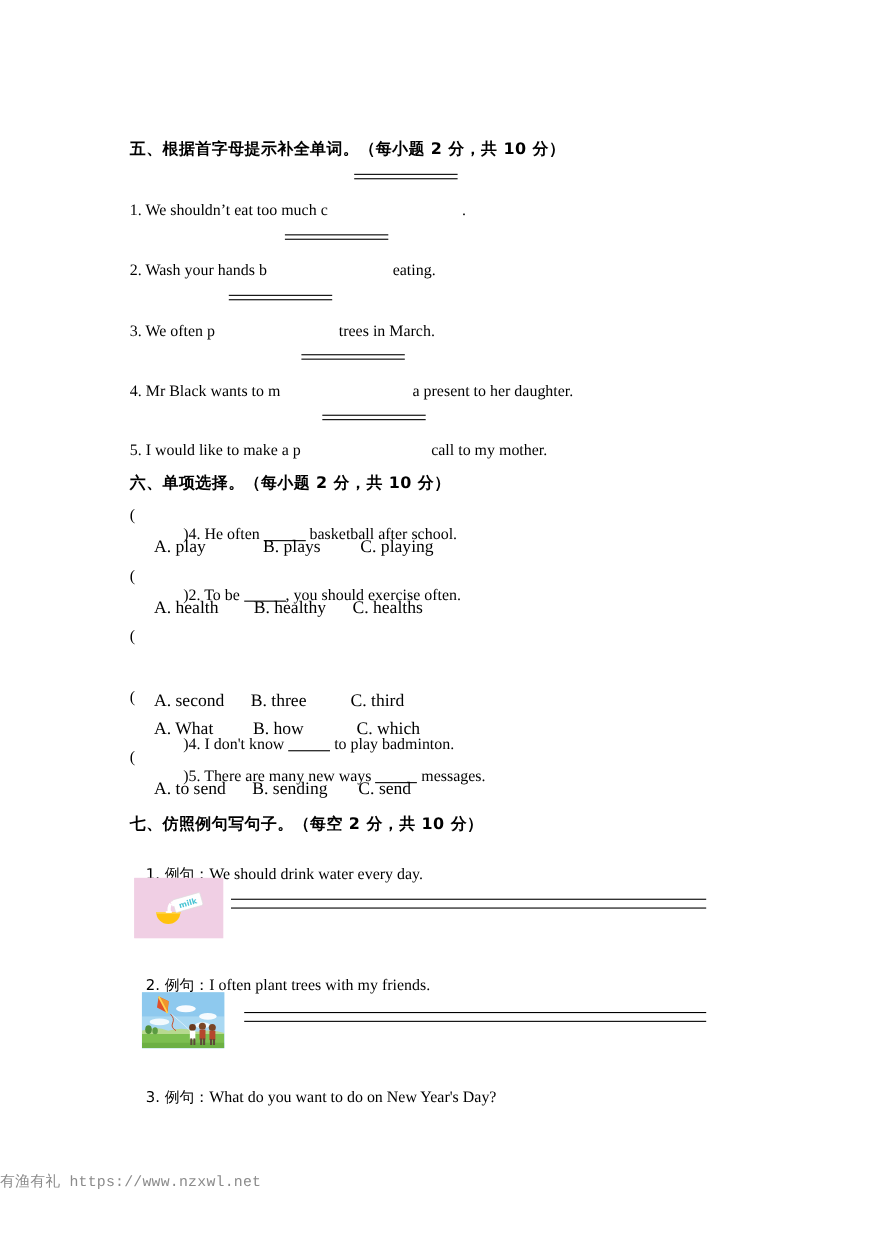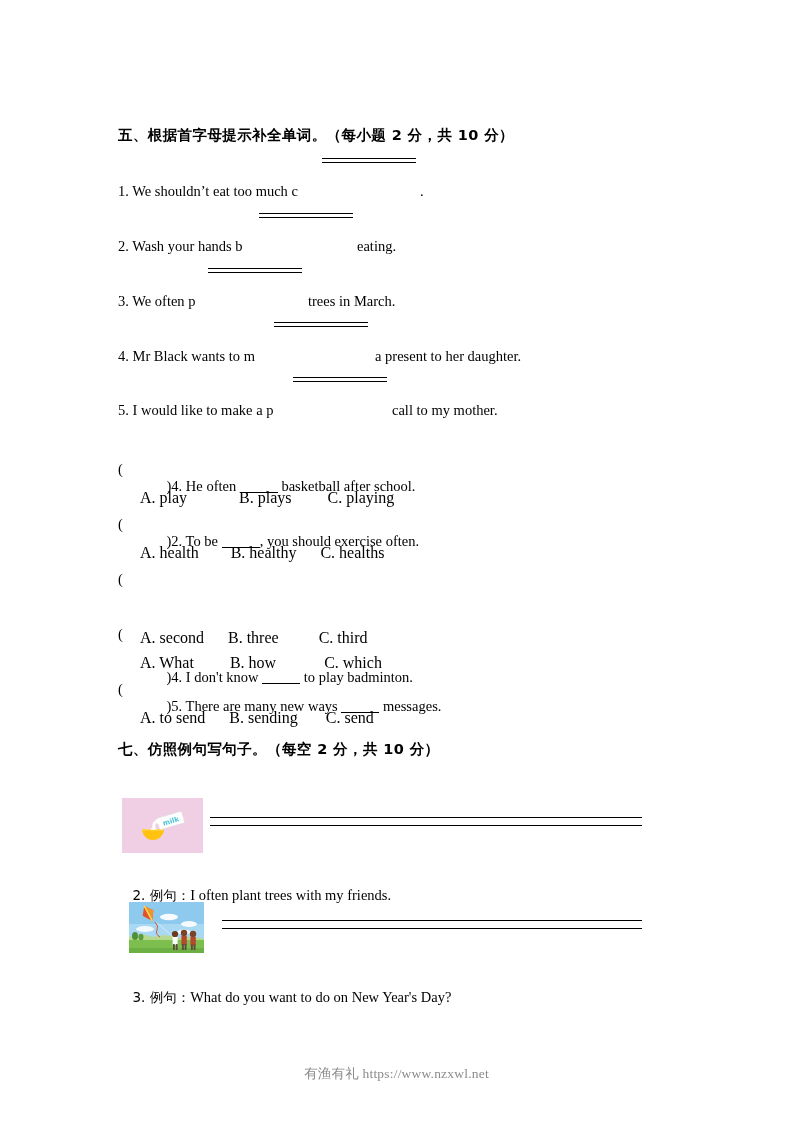--- a/index.html
+++ b/index.html
@@ -108,23 +108,23 @@
     overflow: hidden;
     background: #9fd2ef;
   }
 
   
   .footer {
     position: absolute;
     left: 0;
     right: 0;
     top: 1065px;
-    text-align: center;
+    text-align: left;
     color: #8b8b8b;
-    font-family: Liberation Serif, serif;
+    font-family: Liberation Mono, monospace;
     font-size: 13.5px;
     letter-spacing: 0.2px;
   }
 </style>
 </head>
 <body>
 
 <div class="page">
 
   <div class="section-heading" style="top:126px;">五、根据首字母提示补全单词。（每小题 2 分，共 10 分）</div>
@@ -142,20 +142,21 @@
   <div class="line" style="left:308px; top:293px;">trees in March.</div>
 
   <div class="blank-double" style="left:274px; top:322px; width:94px;"></div>
   <div class="line" style="left:118px; top:348px;">4. Mr Black wants to m</div>
   <div class="line" style="left:375px; top:348px;">a present to her daughter.</div>
 
   <div class="blank-double" style="left:293px; top:377px; width:94px;"></div>
   <div class="line" style="left:118px; top:402px;">5. I would like to make a p</div>
   <div class="line" style="left:392px; top:402px;">call to my mother.</div>
 
+  <div class="section-heading" style="top:430px;">六、单项选择。（每小题 2 分，共 10 分）</div>
 
   <div class="mc-paren" style="top:461px;">(</div>
   <div class="mc-question" style="left:152px; top:461px;">
     <span>)</span><span>4. He often </span><span class="mc-ul"></span><span> basketball after school.</span>
   </div>
   <div class="mc-options" style="top:489px;">A. play             B. plays         C. playing</div>
 
   <div class="mc-paren" style="top:516px;">(</div>
   <div class="mc-question" style="left:152px; top:516px;">
     <span>)</span><span>2. To be </span><span class="mc-ul"></span><span>, you should exercise often.</span>
@@ -172,20 +173,23 @@
   <div class="mc-options" style="top:654px;">A. What         B. how            C. which</div>
 
   <div class="mc-paren" style="top:681px;">(</div>
   <div class="mc-question" style="left:152px; top:681px;">
     <span>)</span><span>5. There are many new ways </span><span class="mc-ul"></span><span> messages.</span>
   </div>
   <div class="mc-options" style="top:709px;">A. to send      B. sending       C. send</div>
 
   <div class="section-heading" style="top:740px;">七、仿照例句写句子。（每空 2 分，共 10 分）</div>
 
+  <div class="line" style="left:118px; top:769px;">
+    <span class="line-cn">1. 例句：</span><span>We should drink water every day.</span>
+  </div>
 
   <div class="pic-milk">
     <svg viewBox="0 0 81 55" width="81" height="55">
       <rect x="0" y="0" width="81" height="55" fill="#f0cfe4"></rect>
 
       <path d="M20 31 h22 a11 11 0 0 1 -22 0 z" fill="#ffc20e"></path>
       <path d="M20 31 h22 v1.6 h-22 z" fill="#ffd451"></path>
 
       <g transform="rotate(-16 47 24)">
         <rect x="36" y="17" width="26" height="12" rx="1.5" fill="#ffffff" stroke="#dcdcdc" stroke-width="0.6"></rect>

